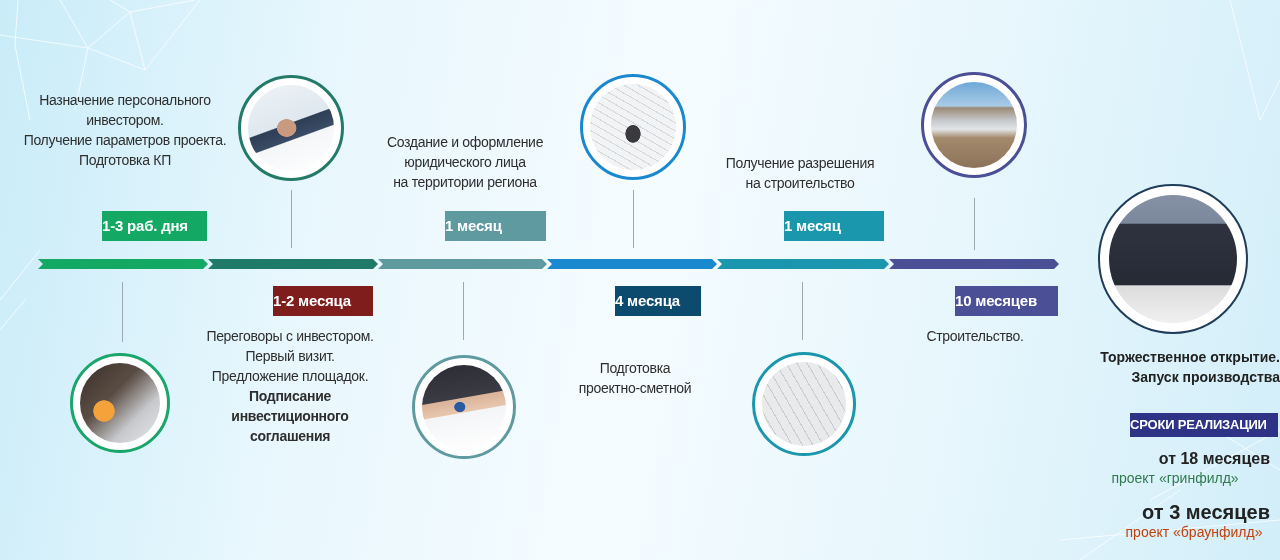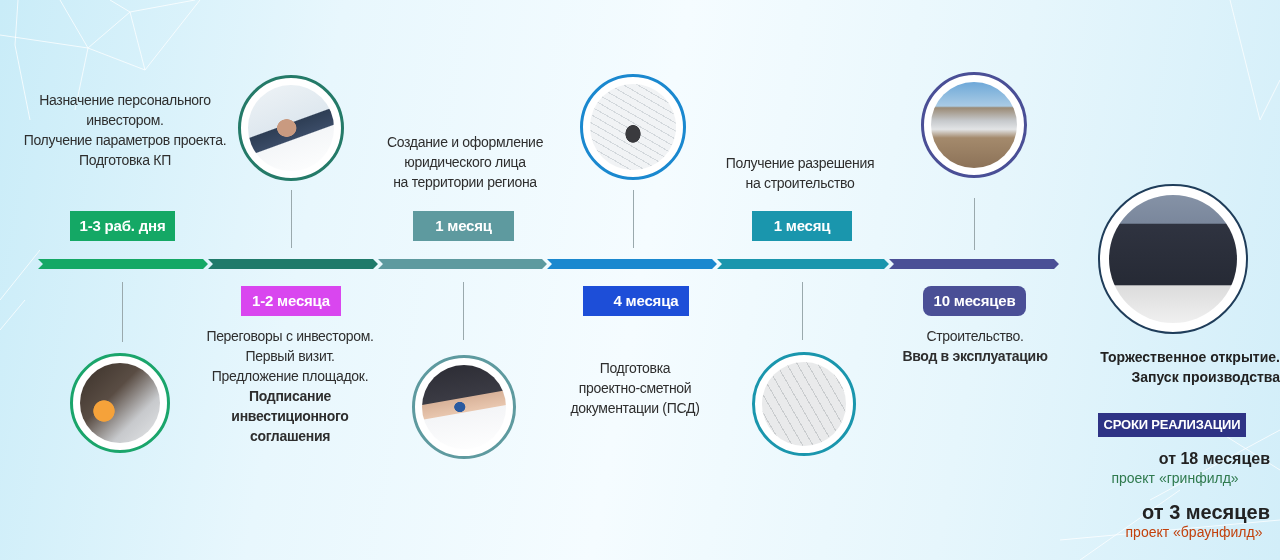--- a/index.html
+++ b/index.html
@@ -2,21 +2,21 @@
 <html><head>
 <meta charset="utf-8">
 <style>
   html,body{margin:0;padding:0;}
   body{width:1280px;height:560px;overflow:hidden;position:relative;
     font-family:"Liberation Sans",sans-serif;color:#2b2b2b;
     background:linear-gradient(100deg,#c9ecf8 0%,#e8f7fd 25%,#f5fcff 50%,#e6f6fc 75%,#d2eef9 100%);}
   .bgsvg{position:absolute;left:0;top:0;width:1280px;height:560px;pointer-events:none;}
   .txt{position:absolute;text-align:center;font-size:14px;line-height:20px;letter-spacing:-0.3px;color:#2e2e2e;}
   .txt .b{font-weight:bold;display:block;}
-  .badge{position:absolute;height:30px;line-height:30px;color:#fff;font-weight:bold;font-size:15px;text-align:center;letter-spacing:-0.2px;}
+  .badge{position:absolute;height:30px;line-height:30px;color:#fff;font-weight:bold;font-size:15px;letter-spacing:-0.2px;margin-left:32px;}
   .vline{position:absolute;width:1px;background:#9aa9ad;}
   .circle{position:absolute;border-radius:50%;background:#fff;box-sizing:border-box;overflow:hidden;}
   .circle .inner{position:absolute;left:7px;top:7px;right:7px;bottom:7px;border-radius:50%;overflow:hidden;}
   .final{position:absolute;text-align:right;font-weight:bold;font-size:14px;line-height:20px;color:#222;}
   .label-sm{position:absolute;text-align:center;font-size:14px;}
 </style>
 </head>
 <body>
 
 <svg class="bgsvg" viewBox="0 0 1280 560">
@@ -52,21 +52,21 @@
 <div class="badge" style="left:70px;top:211px;width:105px;background:#14a865;">1-3 раб. дня</div>
 <div class="vline" style="left:122px;top:282px;height:60px;"></div>
 <div class="circle" style="left:70px;top:353px;width:100px;height:100px;border:3px solid #1aa56b;">
   <div class="inner" style="background:radial-gradient(circle at 30% 60%,#f5a23a 0 14%,transparent 15%),linear-gradient(135deg,#3a3029 0%,#5a4d44 40%,#c7c9cc 70%,#e6e8ea 100%);"></div>
 </div>
 
 <div class="circle" style="left:238px;top:75px;width:106px;height:106px;border:3px solid #247a68;">
   <div class="inner" style="background:radial-gradient(ellipse at 45% 50%,#c99a80 0 14%,transparent 15%),linear-gradient(160deg,#eef3f6 0%,#dfe8ef 45%,#2e3e55 46%,#3a4b66 60%,#f4f6f8 61%,#ffffff 100%);"></div>
 </div>
 <div class="vline" style="left:291px;top:190px;height:58px;"></div>
-<div class="badge" style="left:241px;top:286px;width:100px;background:#d946ef;">1-2 месяца</div>
+<div class="badge" style="left:241px;top:286px;width:100px;background:#7f1d1d;">1-2 месяца</div>
 <div class="txt" style="left:190px;top:326px;width:200px;">
   <div>Переговоры с инвестором.</div>
   <div>Первый визит.</div>
   <div>Предложение площадок.</div>
   <div class="b">Подписание</div>
   <div class="b">инвестиционного</div>
   <div class="b">соглашения</div>
 </div>
 
 <div class="txt" style="left:370px;top:132px;width:190px;">
@@ -77,45 +77,43 @@
 <div class="badge" style="left:413px;top:211px;width:101px;background:#5e9a9f;">1 месяц</div>
 <div class="vline" style="left:463px;top:282px;height:58px;"></div>
 <div class="circle" style="left:412px;top:355px;width:104px;height:104px;border:3px solid #5e9a9f;">
   <div class="inner" style="background:radial-gradient(ellipse at 45% 50%,#2a5aa0 0 8%,transparent 9%),linear-gradient(170deg,#2b2b33 0%,#3b3b44 40%,#d9b39a 41%,#e8c6ae 55%,#f4f5f7 56%,#ffffff 100%);"></div>
 </div>
 
 <div class="circle" style="left:580px;top:74px;width:106px;height:106px;border:3px solid #1a88cf;">
   <div class="inner" style="background:radial-gradient(ellipse at 50% 58%,#3a3a3e 0 12%,transparent 13%),repeating-linear-gradient(30deg,#f1f3f5 0 6px,#d3d8dc 6px 7px),#f5f6f7;"></div>
 </div>
 <div class="vline" style="left:633px;top:190px;height:58px;"></div>
-<div class="badge" style="left:583px;top:286px;width:86px;background:#1d4ed8;padding-left:20px;">4 месяца</div>
+<div class="badge" style="left:583px;top:286px;width:86px;background:#0c4a6e;">4 месяца</div>
 <div class="txt" style="left:560px;top:326px;width:150px;margin-top:32px;">
   <div>Подготовка</div>
   <div>проектно-сметной</div>
-  <div>документации (ПСД)</div>
 </div>
 
 <div class="txt" style="left:710px;top:153px;width:180px;">
   <div>Получение разрешения</div>
   <div>на строительство</div>
 </div>
 <div class="badge" style="left:752px;top:211px;width:100px;background:#1a96ad;">1 месяц</div>
 <div class="vline" style="left:802px;top:282px;height:58px;"></div>
 <div class="circle" style="left:752px;top:352px;width:104px;height:104px;border:3px solid #1a96ad;">
   <div class="inner" style="background:repeating-linear-gradient(60deg,#e9eaeb 0 8px,#c9ccce 8px 9px),linear-gradient(180deg,#f1f2f3,#bfc3c6);"></div>
 </div>
 
 <div class="circle" style="left:921px;top:72px;width:106px;height:106px;border:3px solid #4a4f96;">
   <div class="inner" style="background:linear-gradient(180deg,#6ea8d8 0%,#a9cbe5 28%,#9a8a75 30%,#c6c9cc 45%,#e2e4e6 55%,#a48a6c 65%,#8c7258 100%);"></div>
 </div>
 <div class="vline" style="left:974px;top:198px;height:52px;"></div>
-<div class="badge" style="left:923px;top:286px;width:103px;background:#4a4f96;border-radius:8px;">10 месяцев</div>
+<div class="badge" style="left:923px;top:286px;width:103px;background:#4a4f96;">10 месяцев</div>
 <div class="txt" style="left:880px;top:326px;width:190px;text-align:center;">
   <div>Строительство.</div>
-  <div class="b">Ввод в эксплуатацию</div>
 </div>
 
 <svg class="bgsvg" viewBox="0 0 1280 560">
   <polygon fill="#14a865" points="38,259 203,259 208,264 203,269 38,269 43,264"></polygon>
   <polygon fill="#1f7a6a" points="208,259 373,259 378,264 373,269 208,269 213,264"></polygon>
   <polygon fill="#5e9a9f" points="378,259 542,259 547,264 542,269 378,269 383,264"></polygon>
   <polygon fill="#1a88cf" points="547,259 712,259 717,264 712,269 547,269 552,264"></polygon>
   <polygon fill="#1a96ad" points="717,259 884,259 889,264 884,269 717,269 722,264"></polygon>
   <polygon fill="#4a4f96" points="889,259 1054,259 1059,264 1054,269 889,269 894,264"></polygon>
 </svg>

